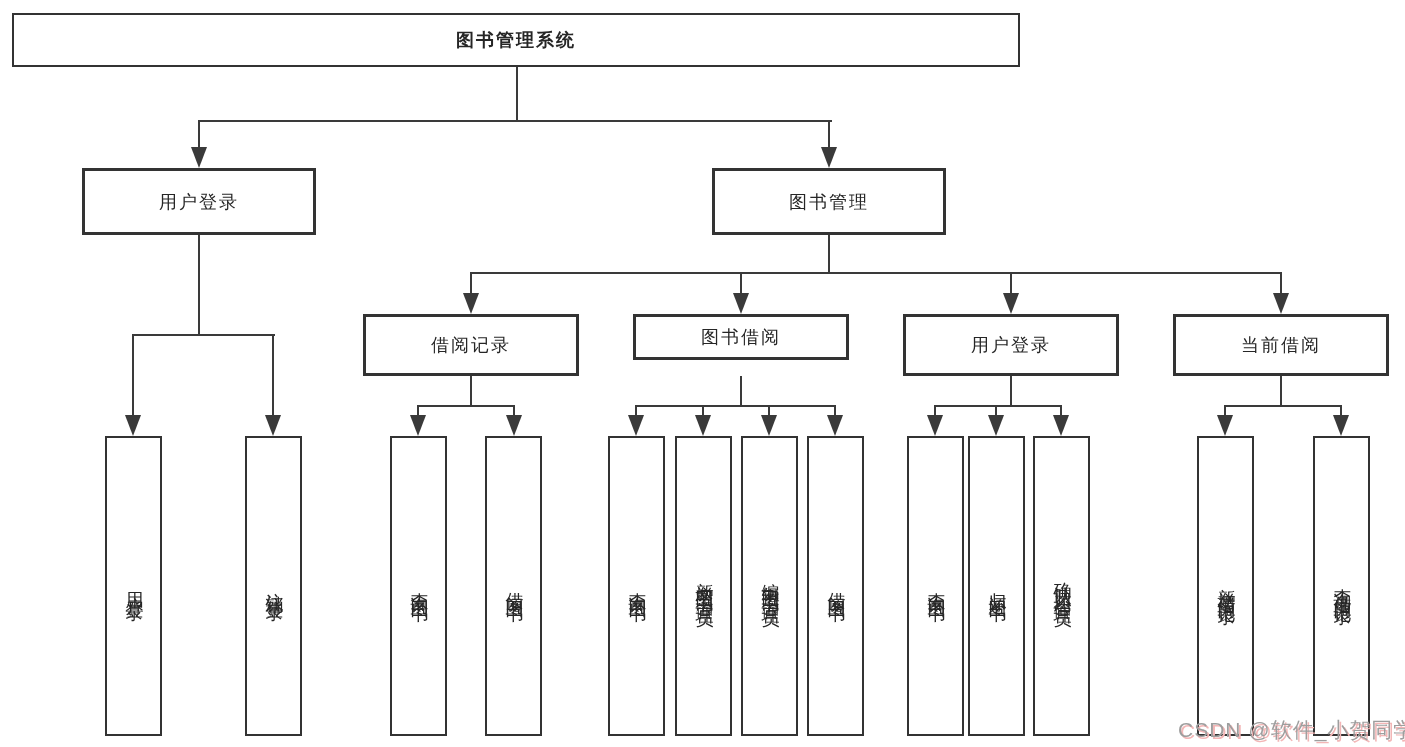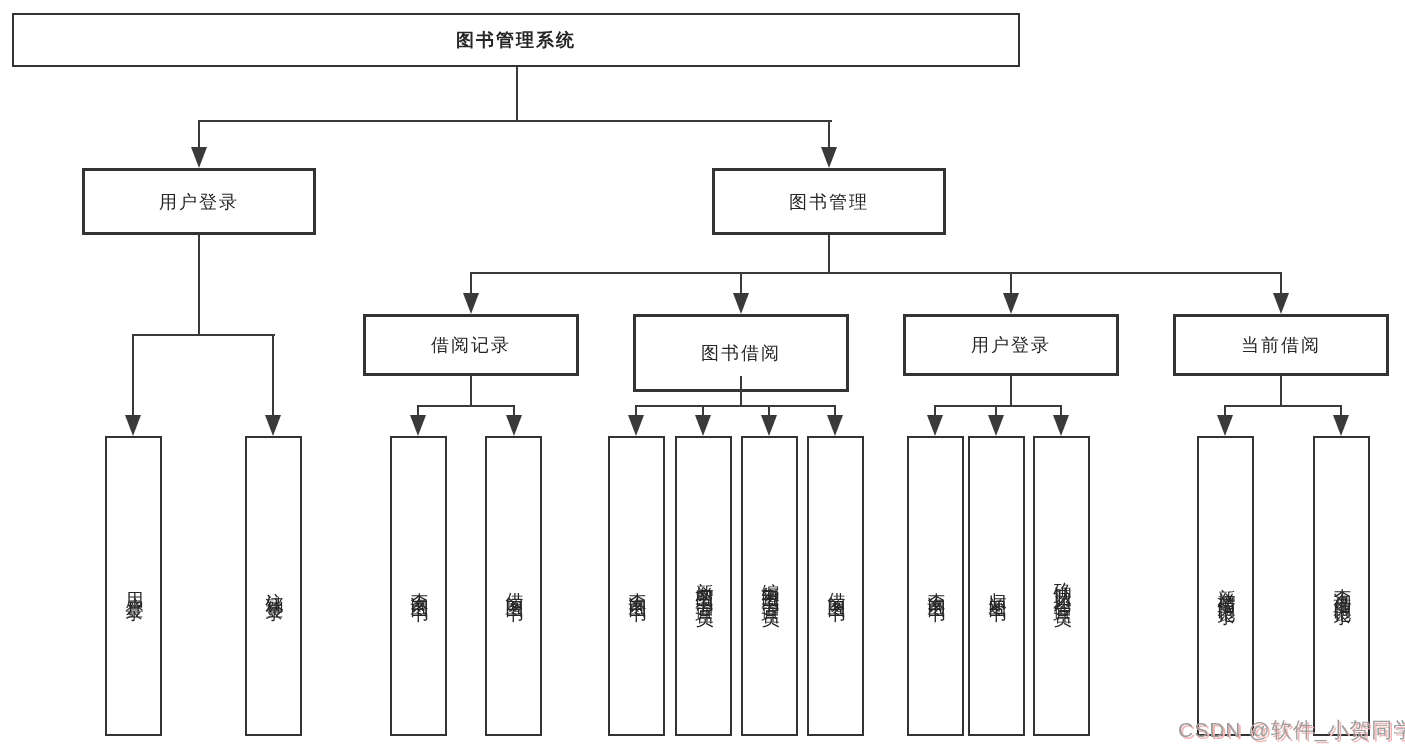--- a/index.html
+++ b/index.html
@@ -76,21 +76,21 @@
   <div class="v-line" style="left:740px;top:272px;height:23px;"></div>
   <div class="arrow" style="left:733px;top:293px;"></div>
   <div class="v-line" style="left:1010px;top:272px;height:23px;"></div>
   <div class="arrow" style="left:1003px;top:293px;"></div>
   <div class="v-line" style="left:1280px;top:272px;height:23px;"></div>
   <div class="arrow" style="left:1273px;top:293px;"></div>
 
   <div class="box lvl" style="left:363px;top:314px;width:216px;height:62px;">
     <span>借阅记录</span>
   </div>
-  <div class="box lvl" style="left:633px;top:314px;width:216px;height:78px;">
+  <div class="box lvl" style="left:633px;top:314px;width:216px;height:46px;">
     <span>图书借阅</span>
   </div>
   <div class="box lvl" style="left:903px;top:314px;width:216px;height:62px;">
     <span>用户登录</span>
   </div>
   <div class="box lvl" style="left:1173px;top:314px;width:216px;height:62px;">
     <span>当前借阅</span>
   </div>
 
   <div class="v-line" style="left:470px;top:376px;height:31px;"></div>

